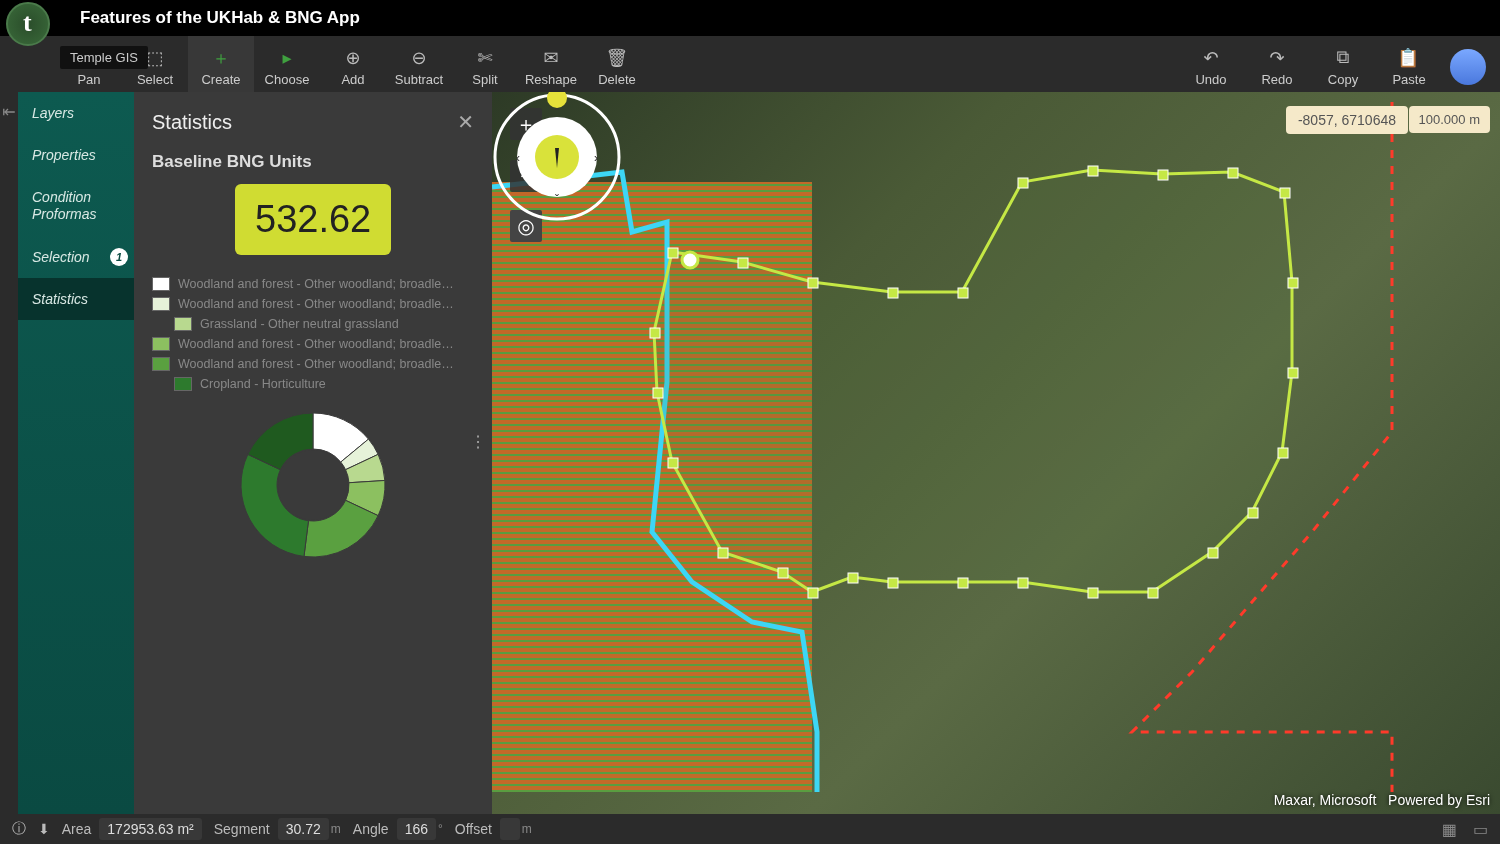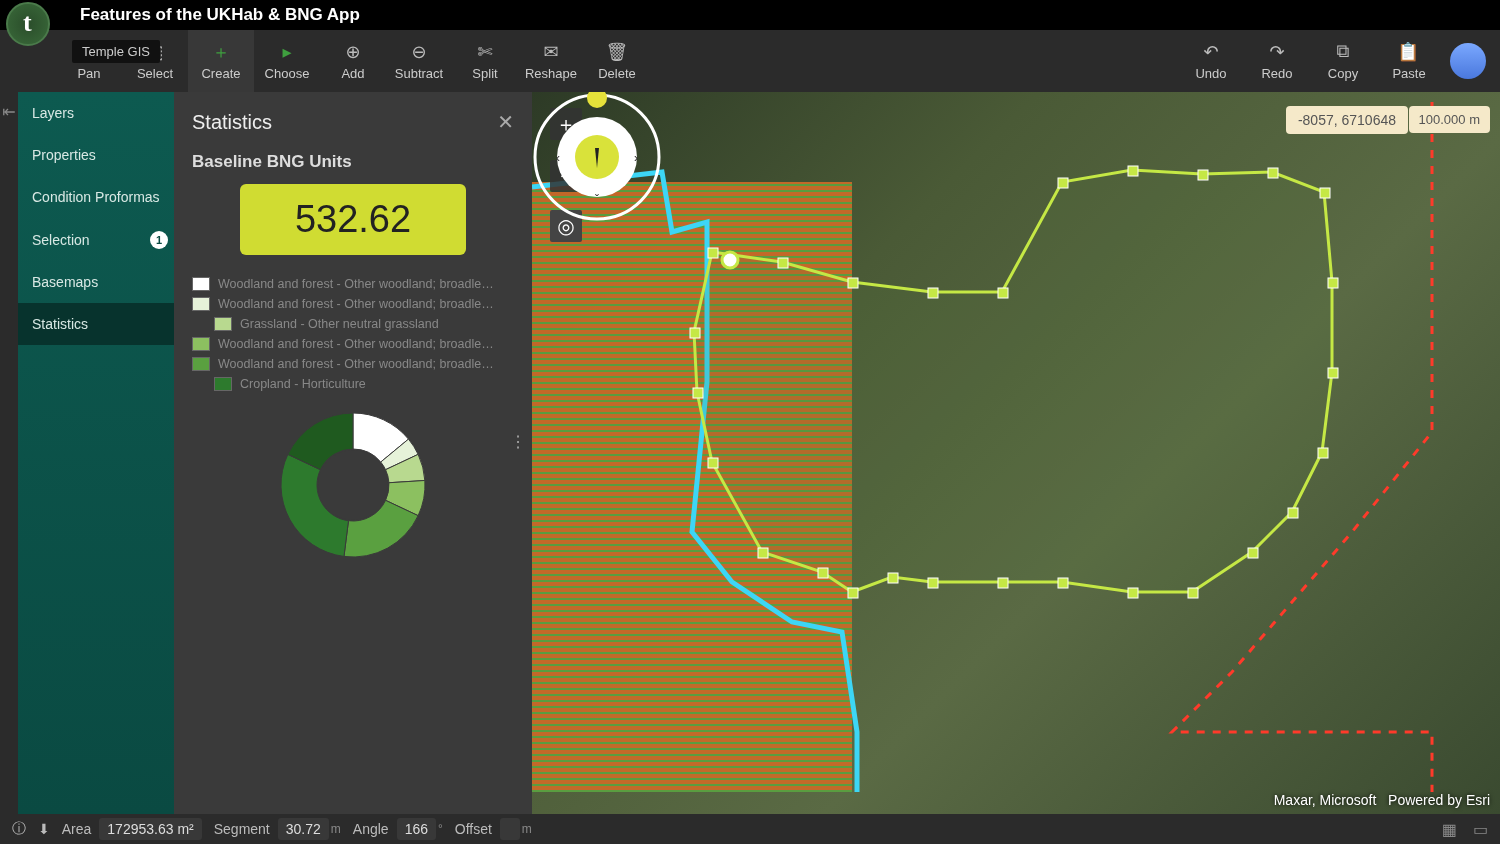--- a/index.html
+++ b/index.html
@@ -1,53 +1,53 @@
 <!DOCTYPE html>
 <html><head>
 <meta charset="utf-8">
 <style>
 * { margin: 0; padding: 0; box-sizing: border-box; font-family: -apple-system, BlinkMacSystemFont, "Segoe UI", sans-serif; }
 body { background: #000; color: #ccc; overflow: hidden; width: 1500px; height: 844px; position: relative; }
 
 
-.title-bar { height: 30px; background: #000; display: flex; align-items: center; padding-left: 8px; }
+.title-bar { height: 36px; background: #000; display: flex; align-items: center; padding-left: 8px; }
 .logo { width: 44px; height: 44px; border-radius: 50%; background: radial-gradient(circle,#2a4d2a,#3a6a3a); position: absolute; top: 2px; left: 6px; z-index: 10; border:2px solid #4a7a4a;}
 .logo::after { content:"t"; color:#fff; font-size:26px; font-weight:bold; position:absolute; top:4px; left:15px; font-family: Georgia, serif;}
 .title-bar-text { color: #fff; font-size: 17px; font-weight: 600; margin-left: 72px; }
 
 
 .toolbar { height: 62px; background: #2b2b2b; display: flex; align-items: stretch; padding: 0 6px 0 56px; position: relative; }
-.tool-label { position:absolute; left:72px; top:10px; background:#111; color:#ccc; padding:4px 10px; font-size:13px; border-radius:2px; z-index:5;}
+.tool-label { position:absolute; left:60px; top:10px; background:#111; color:#ccc; padding:4px 10px; font-size:13px; border-radius:2px; z-index:5;}
 .tool-btn { width: 66px; display:flex; flex-direction:column; align-items:center; justify-content:center; gap:4px; color:#ccc; font-size:13px; cursor:pointer; }
 .tool-btn.active { background:#383838; }
 .tool-btn .ico { width:20px; height:20px; display:flex; align-items:center; justify-content:center; font-size:18px; color:#bbb;}
 .tool-btn.create .ico { color:#3fa03f; }
 .spacer { flex:1; }
 .avatar { width:36px; height:36px; border-radius:50%; background:linear-gradient(#7aa8ff,#4a78dd); align-self:center; margin:0 8px; }
 
 
 .main { position: absolute; top: 92px; left: 0; right: 0; bottom: 30px; display:flex; }
 
 
 .collapse-handle { width:18px; height:100%; background:#2b2b2b; display:flex; align-items:flex-start; justify-content:center; padding-top:10px; color:#888;}
 
 
-.sidebar { width: 156px; background: linear-gradient(#0d5a50,#0a4a42); position:relative; }
+.sidebar { width: 116px; background: linear-gradient(#0d5a50,#0a4a42); position:relative;font-style:italic; }
 .side-item { padding: 13px 10px 13px 14px; font-size: 14px; color: #d8e8e4; cursor:pointer; display:flex; align-items:center; gap:6px; position:relative;}
 .side-item.two-line { line-height:1.2; }
 .side-item.active { background:#07332d; }
 .side-badge { background:#fff; color:#0a4a42; border-radius:50%; width:18px; height:18px; font-size:11px; display:flex; align-items:center; justify-content:center; font-weight:bold; position:absolute; right:6px;}
 
 
 .stats-panel { width: 358px; background: #3a3a3a; padding: 18px 18px; position:relative; overflow:hidden;}
 .stats-head { display:flex; justify-content:space-between; align-items:center; margin-bottom:18px; }
 .stats-title { font-size:20px; color:#eee; font-weight:500; }
 .close-x { font-size:20px; color:#aaa; cursor:pointer; }
 .baseline-lbl { font-size:17px; color:#ddd; font-weight:600; margin-bottom:12px; }
-.big-val { background:#d0dc32; color:#222; font-size:38px; text-align:center; padding:14px 20px; border-radius:6px; width:226px; margin:0 auto 22px; font-weight:400;}
+.big-val { background:#d0dc32; color:#222; font-size:38px; text-align:center; padding:14px 20px; border-radius:6px; width:156px; margin:0 auto 22px; font-weight:400;}
 .hab-lbl { font-size:17px; color:#ddd; font-weight:500; margin-bottom:14px; }
 .legend-row { display:flex; align-items:flex-start; gap:8px; font-size:12.5px; color:#888; margin-bottom:6px; white-space:nowrap; overflow:hidden;}
 .legend-row.indent { padding-left:22px; }
 .swatch { width:18px; height:14px; flex-shrink:0; }
 .more-dots { position:absolute; right:6px; top:340px; color:#aaa; font-size:16px; }
 
 
 .map { flex:1; position:relative; background:linear-gradient(135deg,#2d3a26 0%,#4a5a36 30%,#5a6a44 60%,#3a4a30 100%); overflow:hidden; }
 .map svg { position:absolute; top:0; left:0; }
 .map-btn { position:absolute; left:18px; width:32px; height:32px; background:rgba(50,50,50,0.85); color:#fff; display:flex; align-items:center; justify-content:center; font-size:20px; border-radius:2px; cursor:pointer;}
@@ -141,23 +141,20 @@
       </div>
     <div class="side-item">
         <span>Properties</span>
       </div>
     <div class="side-item two-line">
         <span>Condition Proformas</span>
       </div>
     <div class="side-item">
         <span>Selection</span>
         <span class="side-badge">1</span>
-      </div>
-    <div class="side-item">
-        <span>Basemaps</span>
       </div>
     <div class="side-item active">
         <span>Statistics</span>
       </div>
   </div>
 
   <div class="stats-panel">
     <div class="stats-head">
       <div class="stats-title">Statistics</div>
       <div class="close-x">✕</div>

